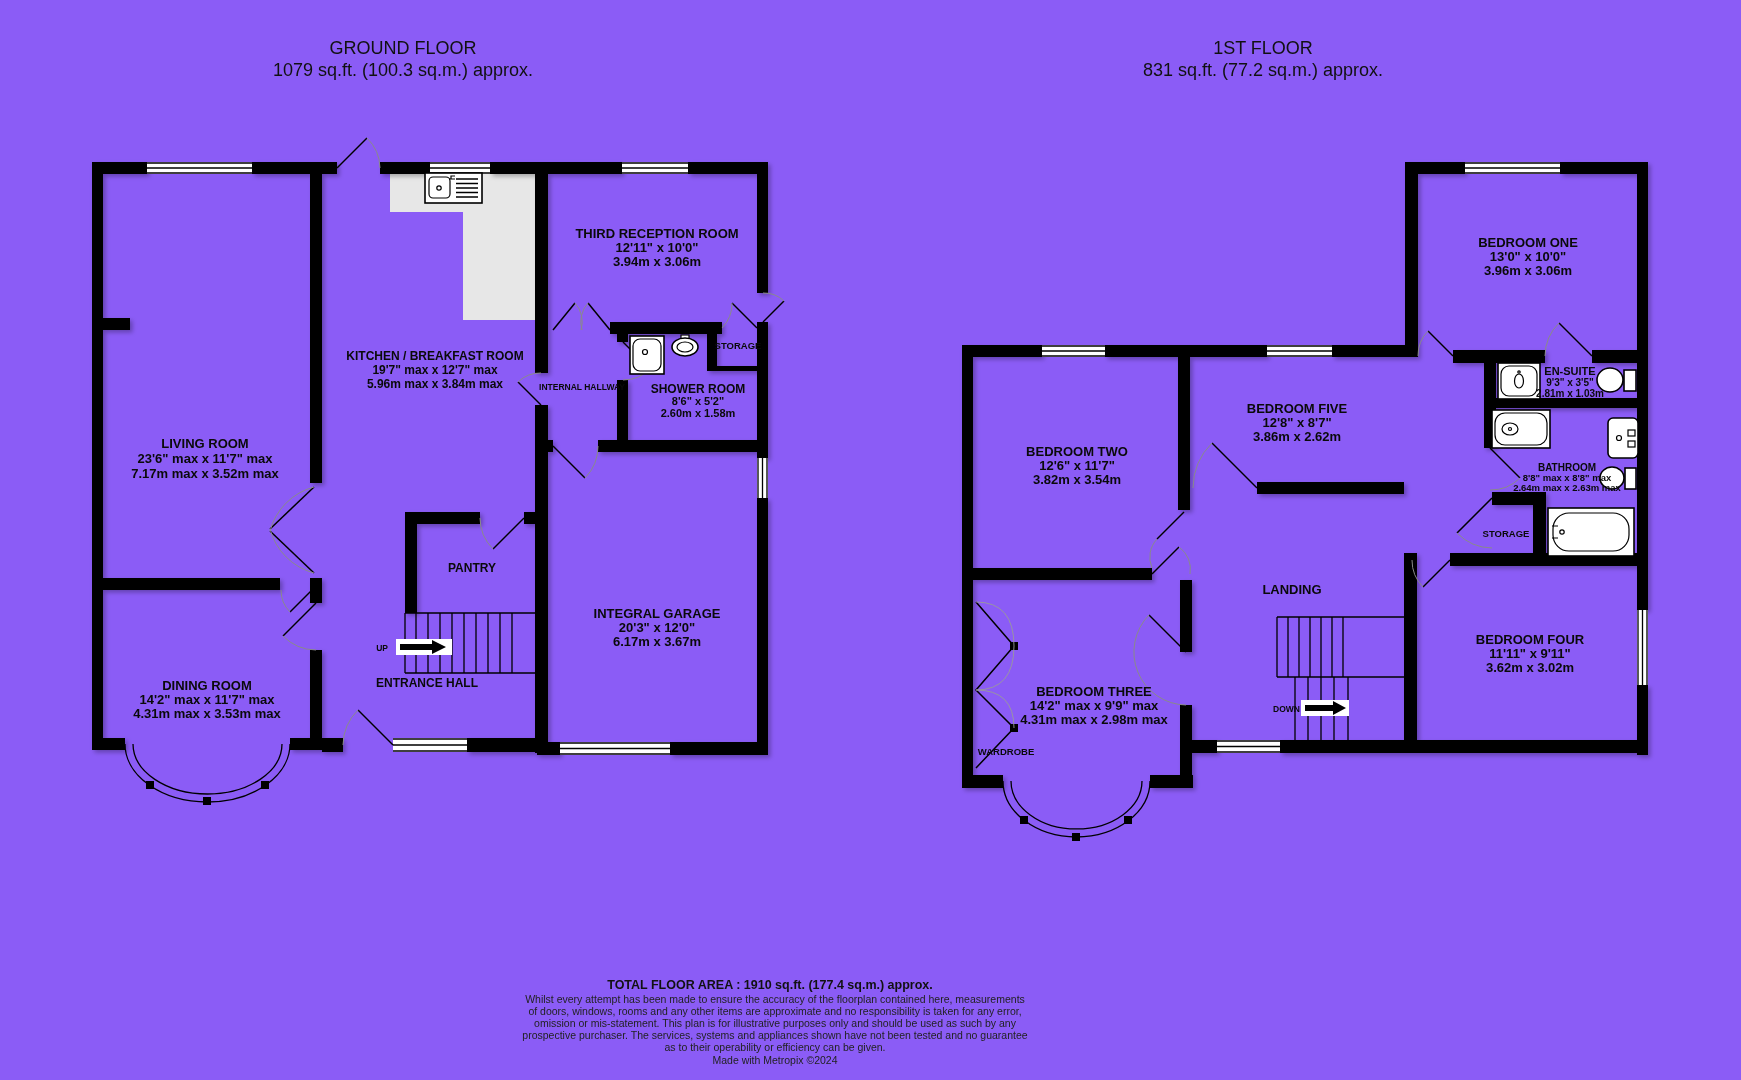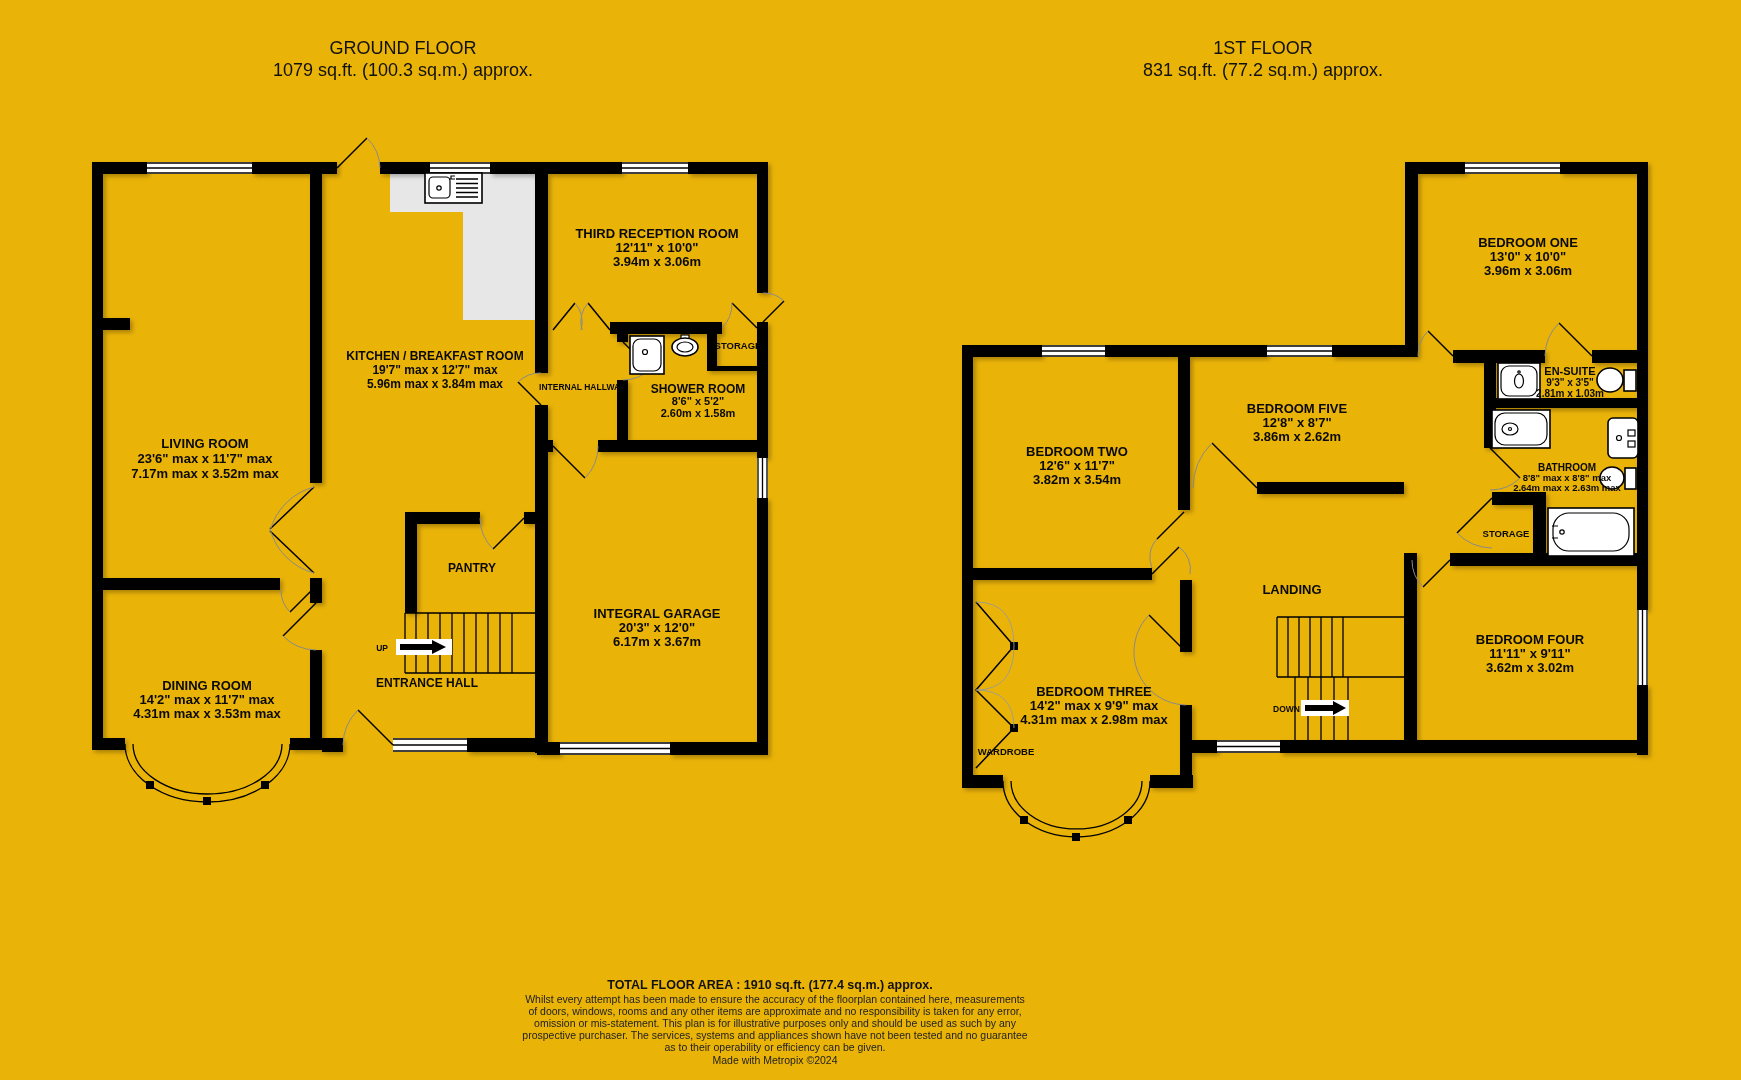--- a/index.html
+++ b/index.html
@@ -1,16 +1,16 @@
 <!DOCTYPE html>
 <html><head>
 <meta charset="utf-8">
 <style>
   html,body{margin:0;padding:0;background:#fff;}
-  #canvas{position:relative;width:1741px;height:1080px;background:#eab308;overflow:hidden;
+  #canvas{position:relative;width:1741px;height:1080px;background:#8b5cf6;overflow:hidden;
           font-family:"Liberation Sans",sans-serif;}
   svg{position:absolute;left:0;top:0;}
   .w{fill:#000;}
   .thin{stroke:#000;stroke-width:1.3;fill:none;}
   .fx{stroke:#000;stroke-width:1.6;fill:#fff;}
   .fx2{stroke:#000;stroke-width:1.2;fill:#fff;}
   .doorleaf{stroke:#000;stroke-width:1.5;fill:none;}
   .doorarc{stroke:#8a8a8a;stroke-width:1;fill:none;}
   .winline{stroke:#000;stroke-width:1.3;fill:none;}
   .winbg{fill:#fff;}

